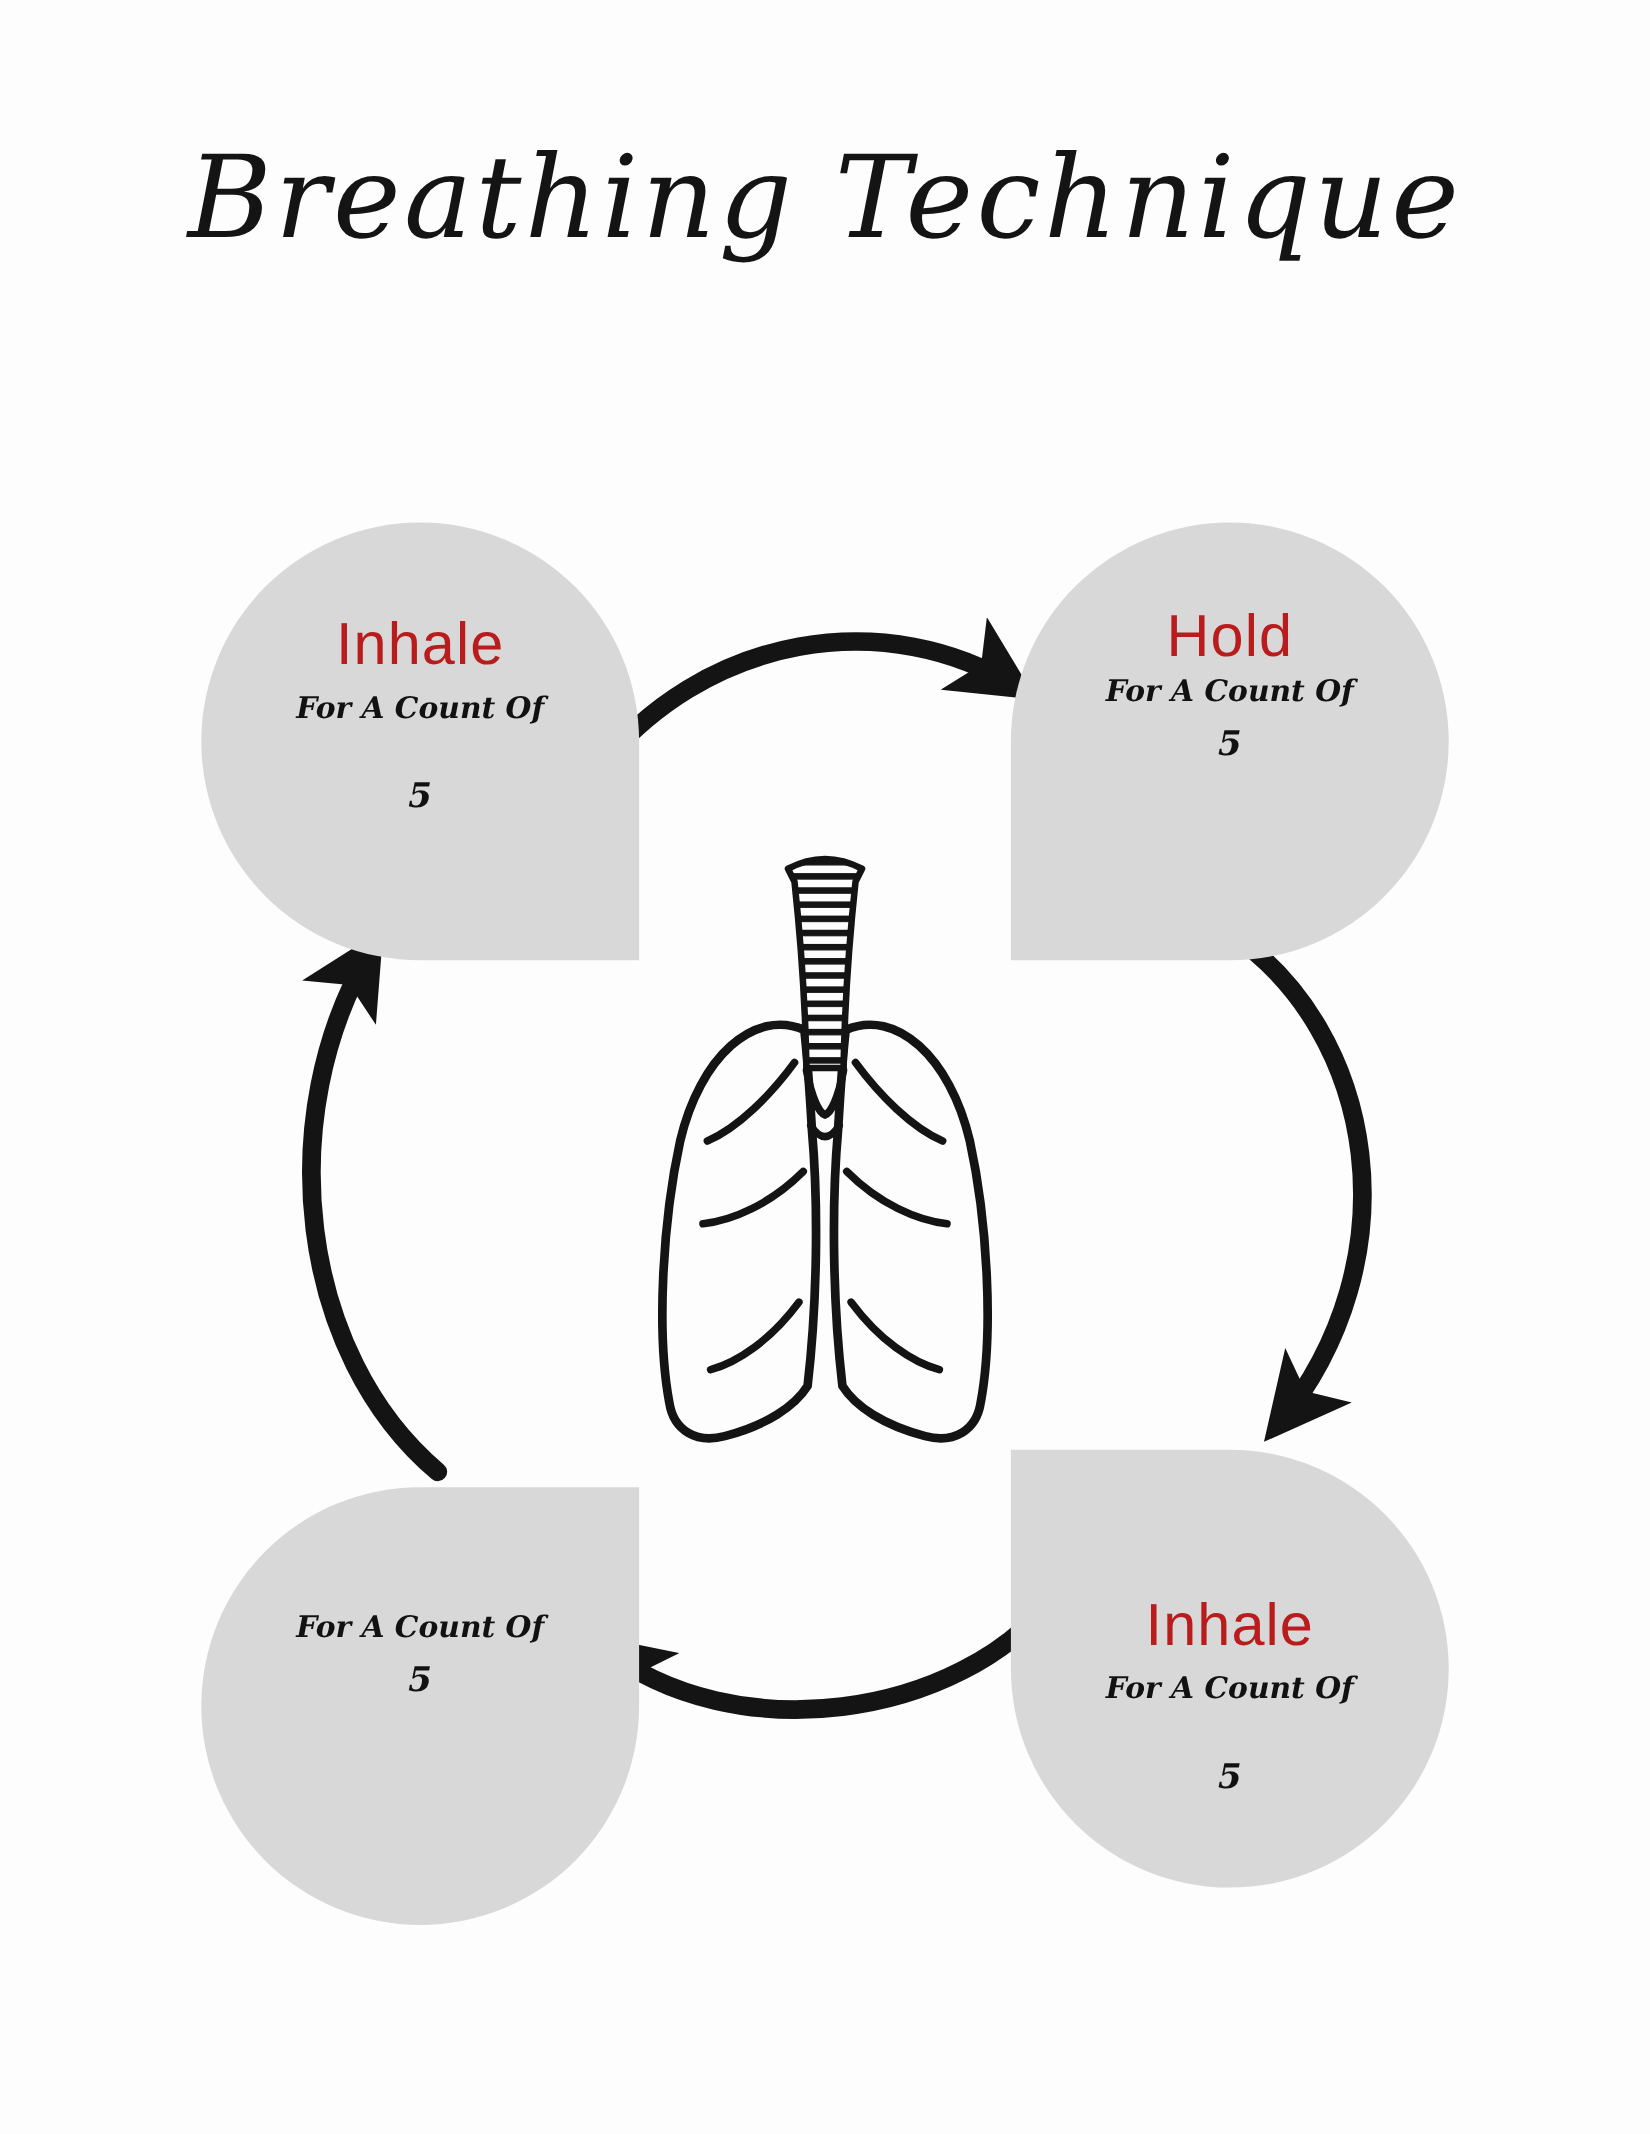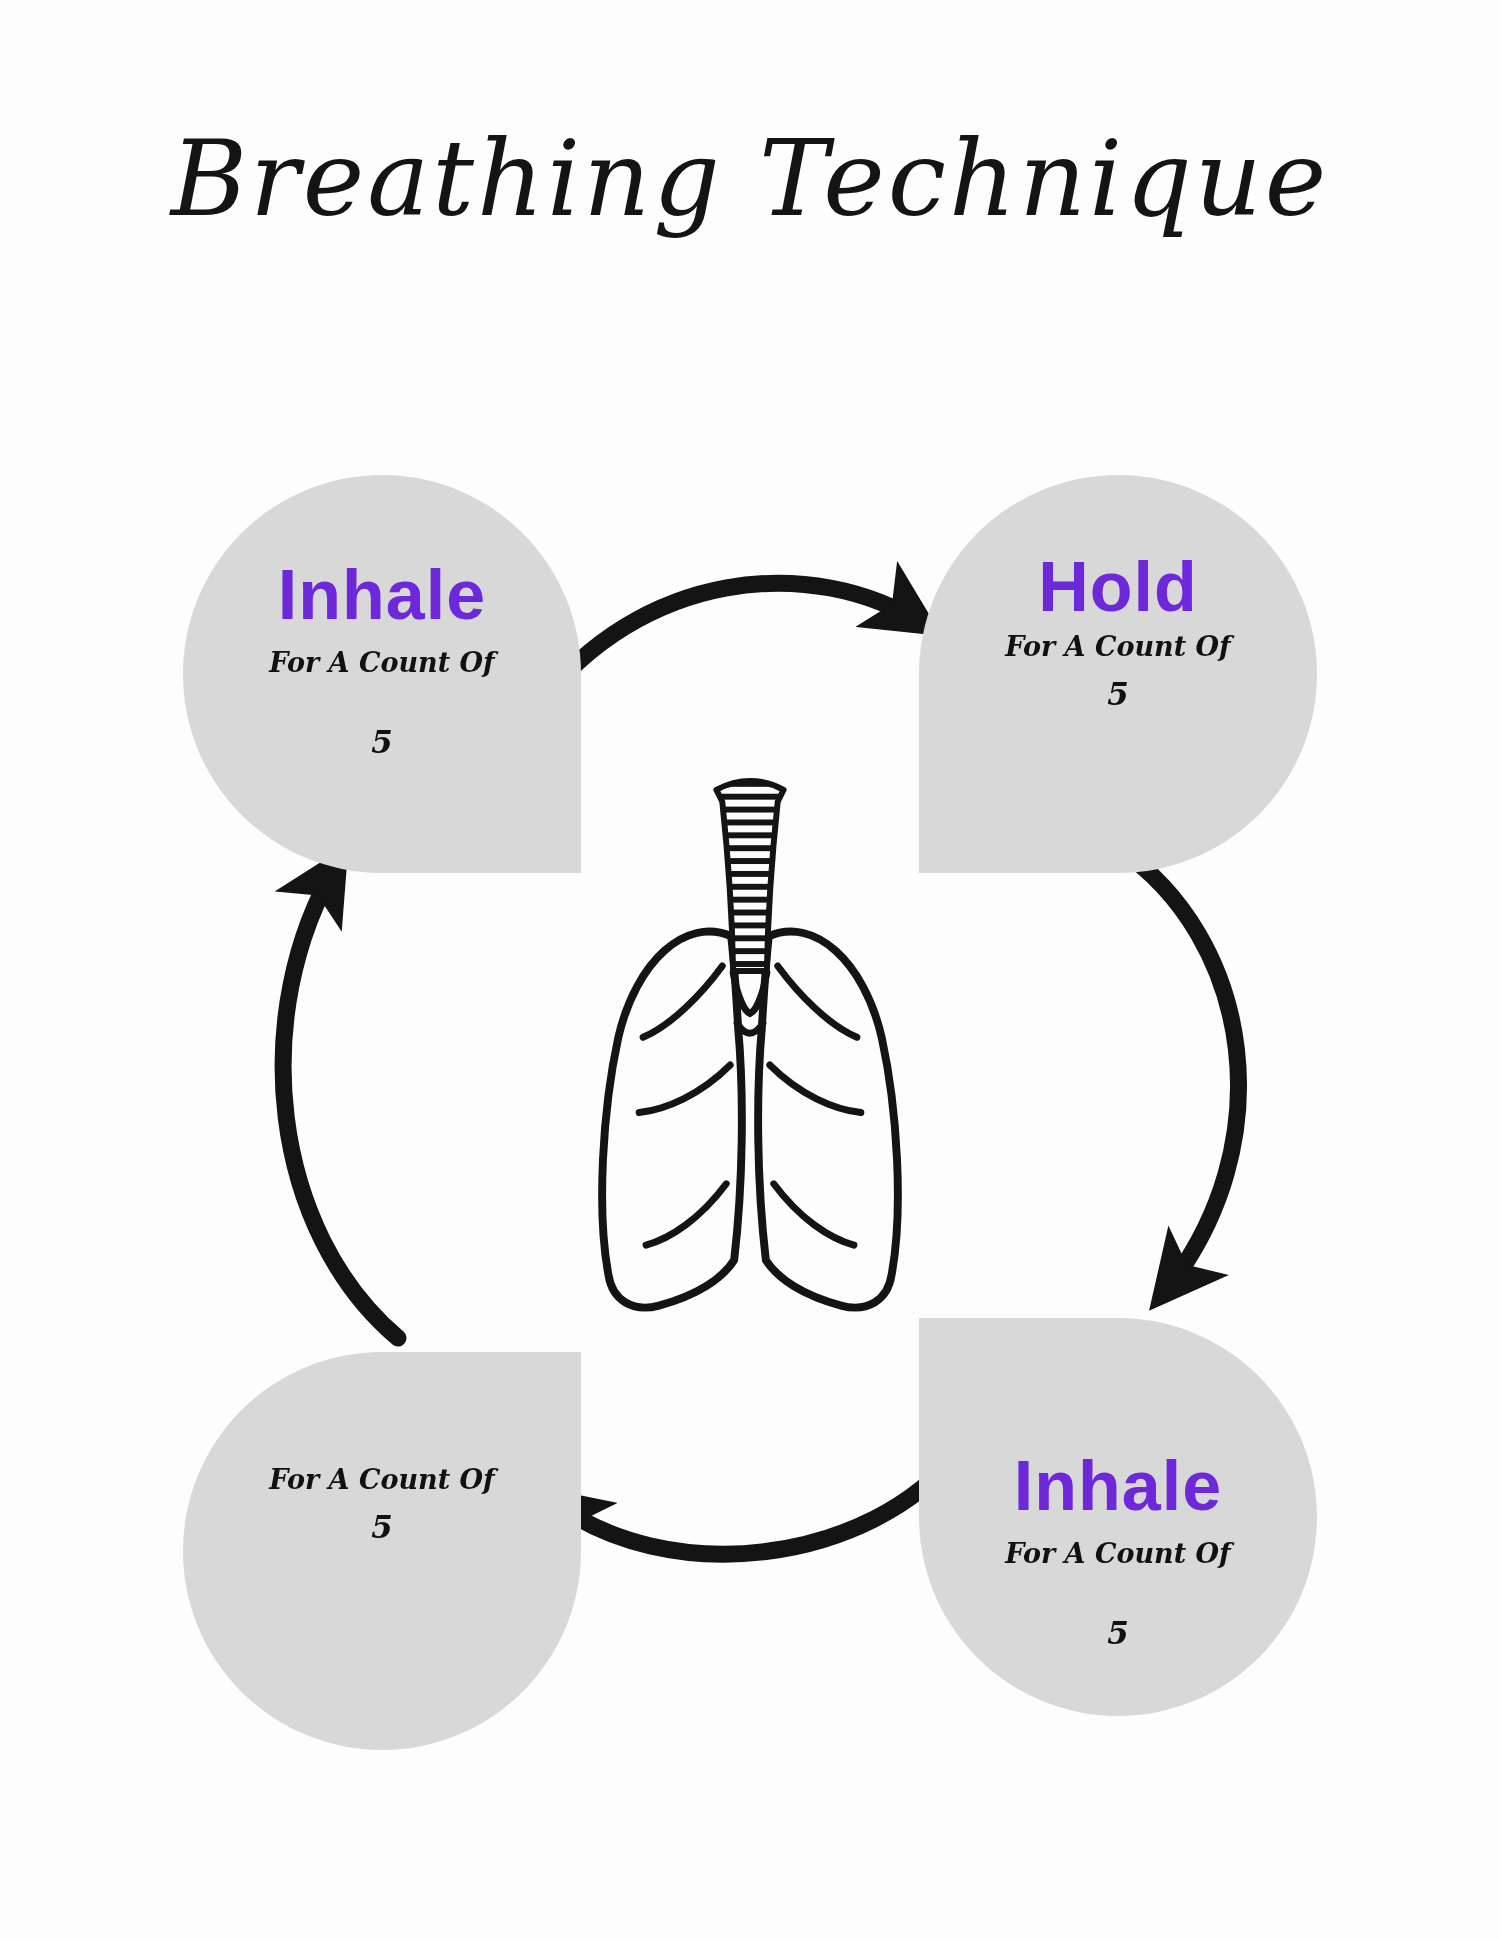--- a/index.html
+++ b/index.html
@@ -35,24 +35,24 @@
     width: 398px;
     height: 398px;
     background: #d8d8d8;
     display: flex;
     flex-direction: column;
     align-items: center;
     text-align: center;
     box-sizing: border-box;
   }
   .bubble .label {
-    font-size: 70px;
-    font-weight: 700;
+    font-size: 54px;
+    font-weight: 400;
     letter-spacing: 1px;
-    color: #6d28d9;
+    color: #b91c1c;
   }
   .bubble .subtitle {
     margin-top: 12px;
     font-family: "DejaVu Serif", serif;
     font-style: italic;
     font-weight: bold;
     font-size: 27px;
     color: #111111;
   }
   .bubble .count {

